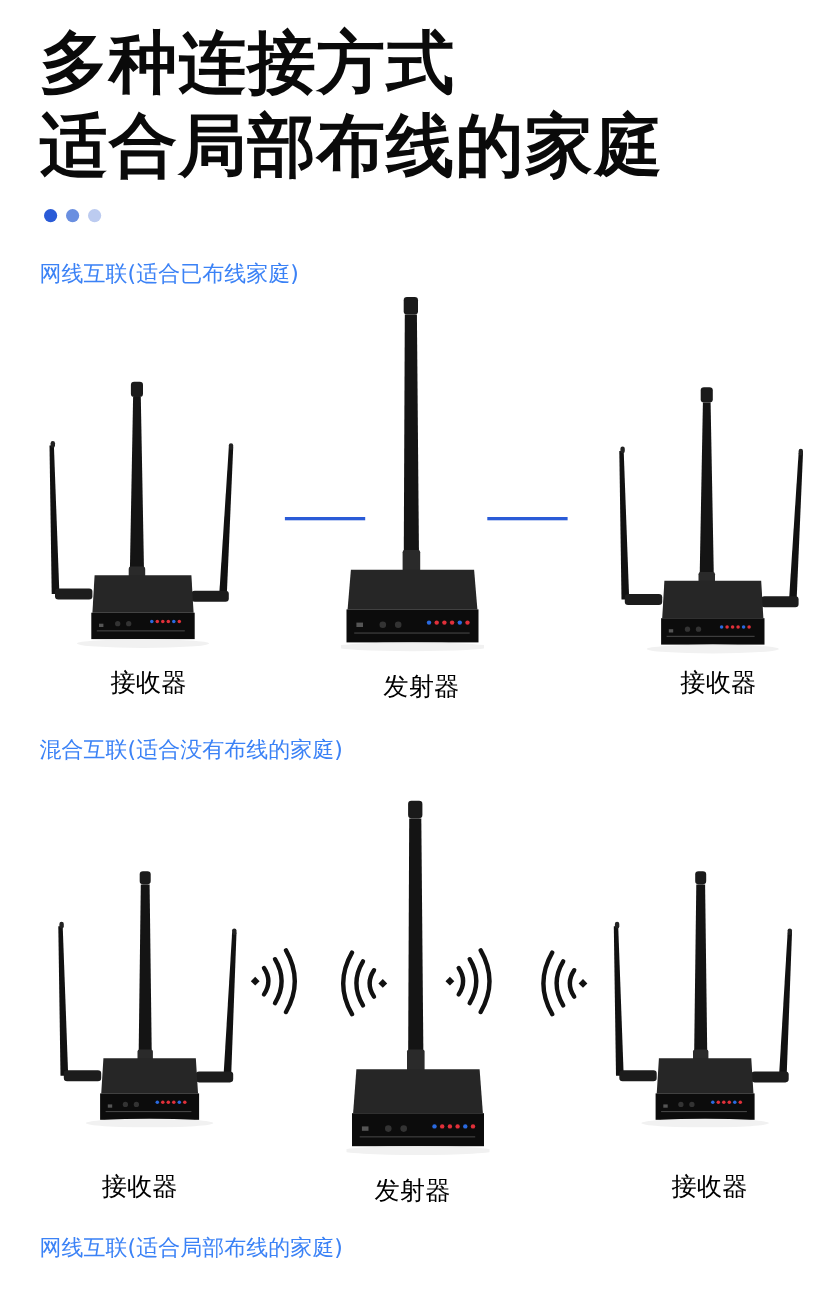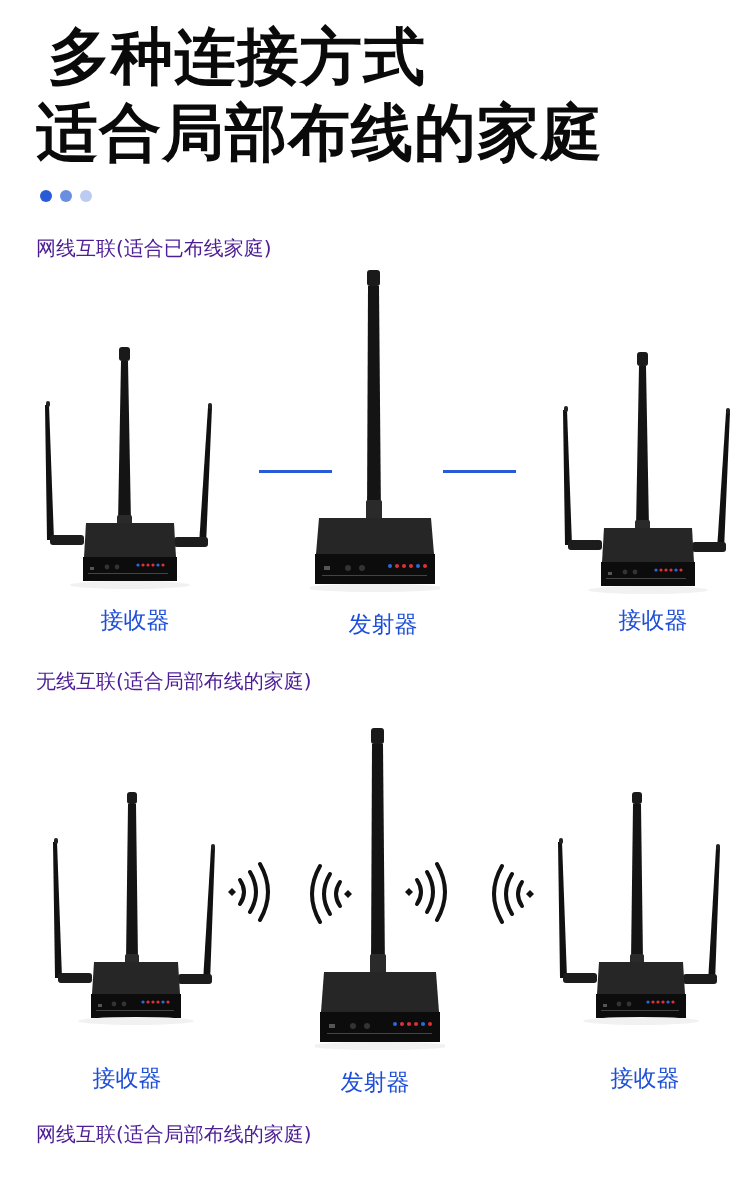--- a/index.html
+++ b/index.html
@@ -1,31 +1,31 @@
 <!DOCTYPE html>
 <html><head>
 <meta charset="utf-8">
 <style>
   * { margin: 0; padding: 0; box-sizing: border-box; }
   html, body { width: 750px; height: 1181px; background: #ffffff; overflow: hidden; }
   body { position: relative; font-family: "DejaVu Sans", "Liberation Sans", sans-serif; color: #111; }
 
   .headline { position: absolute; left: 36px; font-size: 62px; font-weight: bold; letter-spacing: 1px; line-height: 1; color: #0a0a0a; }
-  .headline.l1 { top: 26px; margin-left: 12px; }
+  .headline.l1 { top: 26px; }
   .headline.l2 { top: 102px; }
 
   .dots { position: absolute; left: 40px; top: 190px; display: flex; gap: 8px; }
   .dot { width: 12px; height: 12px; border-radius: 50%; }
 
-  .section-label { position: absolute; left: 36px; font-size: 20px; color: #4c1d95; letter-spacing: 0; }
+  .section-label { position: absolute; left: 36px; font-size: 20px; color: #3b82f6; letter-spacing: 0; }
 
   .device { position: absolute; }
   .device svg { display: block; }
 
-  .device-label { position: absolute; font-size: 23px; color: #1d4ed8; text-align: center; width: 120px; }
+  .device-label { position: absolute; font-size: 23px; color: #000000; text-align: center; width: 120px; }
 
   .link-line { position: absolute; height: 3px; }
 
   .wave { position: absolute; }
 </style>
 </head>
 <body>
 
 <div class="headline l1">多种连接方式</div>
 <div class="headline l2">适合局部布线的家庭</div>
@@ -117,21 +117,21 @@
     <circle cx="108" cy="220" r="1.6" fill="#e0303a"></circle>
     <circle cx="113" cy="220" r="1.6" fill="#e0303a"></circle>
     <circle cx="118" cy="220" r="1.6" fill="#2a6ae0"></circle>
     <circle cx="123" cy="220" r="1.6" fill="#e0303a"></circle>
     <rect x="48" y="228" width="80" height="1" fill="#444"></rect>
     <ellipse cx="90" cy="240" rx="60" ry="4" fill="#f1f1f1"></ellipse>
   </svg>
 </div>
 <div class="device-label" style="left:593px; top:605px;">接收器</div>
 
-<div class="section-label" style="top:668px">无线互联(适合局部布线的家庭)</div>
+<div class="section-label" style="top:668px">混合互联(适合没有布线的家庭)</div>
 
 <div class="device" style="left:48px; top:790px;">
   <svg width="180" height="235" viewBox="0 0 180 235">
     <path d="M5 52 L9 52 L14 188 L7 188 Z" fill="#111"></path>
     <rect x="6" y="48" width="4" height="6" rx="2" fill="#222"></rect>
     <rect x="10" y="183" width="34" height="10" rx="3" fill="#1c1c1c"></rect>
     <rect x="79" y="2" width="10" height="12" rx="3" fill="#1a1a1a"></rect>
     <path d="M80 14 L88 14 L90 172 L78 172 Z" fill="#141414"></path>
     <rect x="77" y="164" width="14" height="12" rx="2" fill="#2a2a2a"></rect>
     <path d="M163 58 L167 58 L162 192 L155 192 Z" fill="#111"></path>

